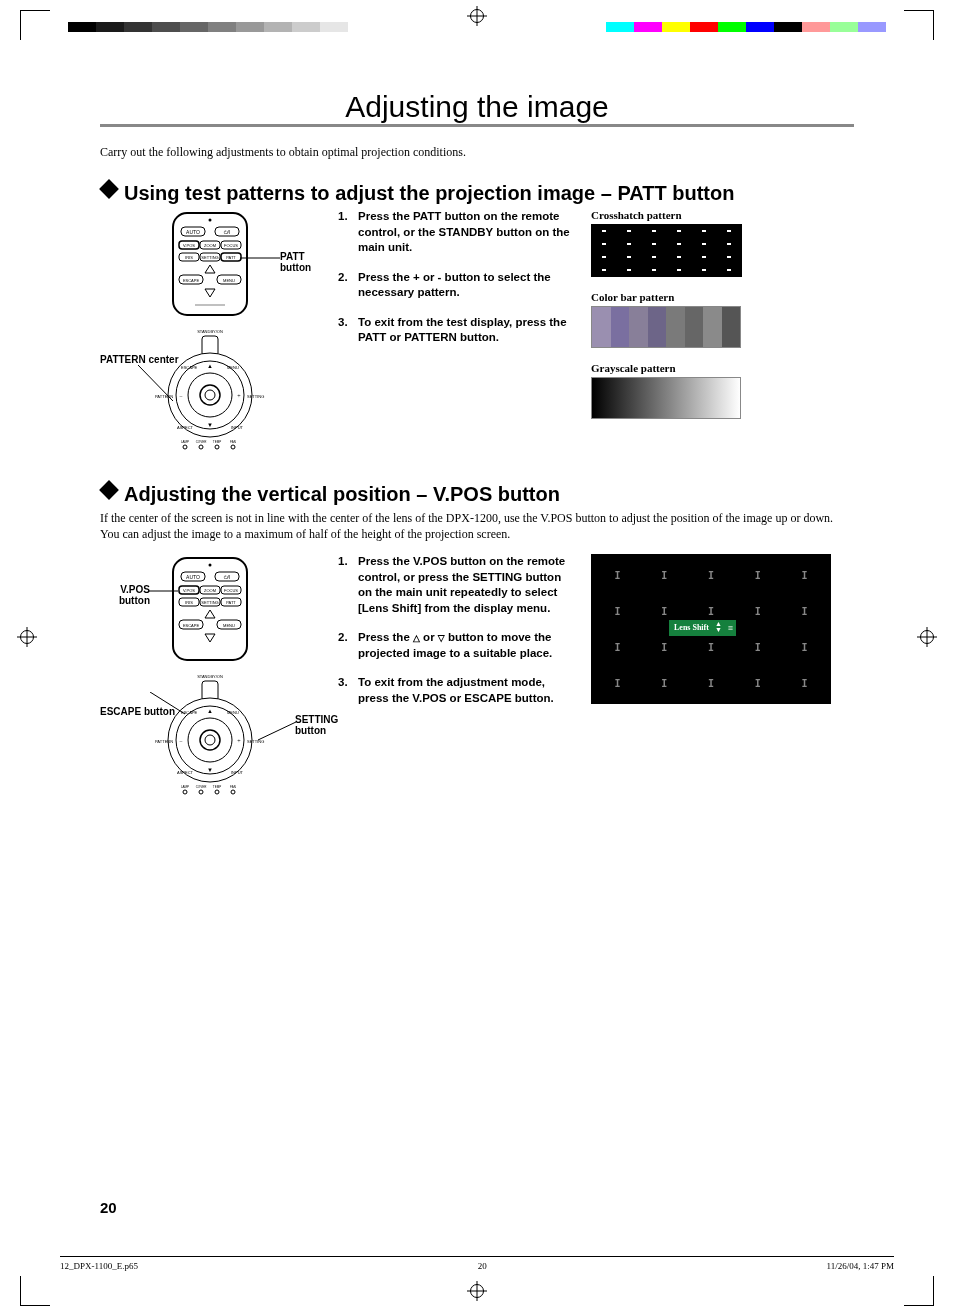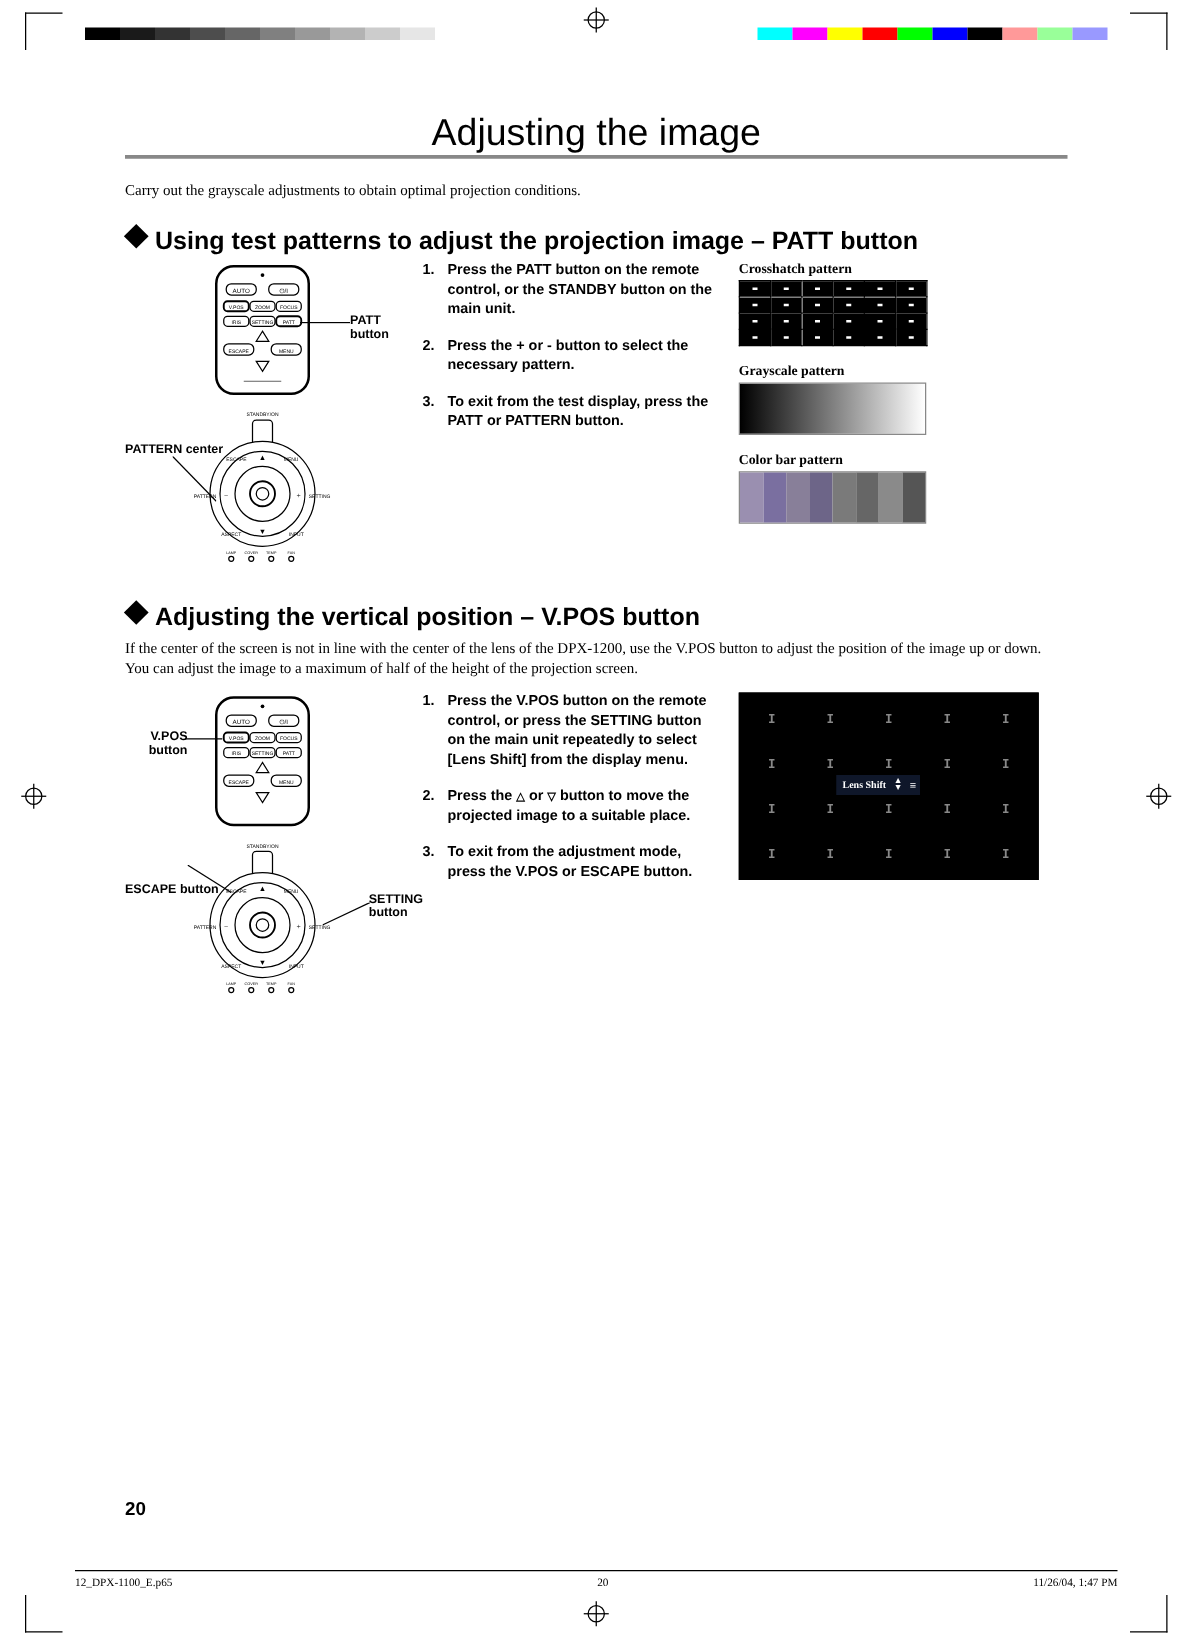--- a/index.html
+++ b/index.html
@@ -68,21 +68,21 @@
   .remote-svg { display: block; margin: 0 auto; }
   .callout { font-family: Helvetica, Arial, sans-serif; font-weight: bold; font-size: 10px; position: absolute; line-height: 1.1; }
 
   .lens-shift-box {
     width: 240px; border: 3px solid #000; background: #000;
     font-family: Helvetica, Arial, sans-serif;
   }
   .lens-grid { width: 100%; border-collapse: collapse; }
   .lens-grid td { color: #888; font-family: monospace; font-size: 10px; text-align: center; height: 36px; width: 20%; border: none; font-weight: bold; }
   .lens-shift-label {
-    position: absolute; background: #0f172a; color: #fff; font-size: 8px; font-weight: bold;
+    position: absolute; background: #15803d; color: #fff; font-size: 8px; font-weight: bold;
     padding: 2px 5px; display: flex; align-items: center; gap: 6px;
   }
   .lens-shift-wrap { position: relative; }
 
   .page-num {
     position: absolute; bottom: 100px; left: 100px;
     font-family: Helvetica, Arial, sans-serif; font-weight: bold; font-size: 15px;
   }
   .footer {
     position: absolute; bottom: 45px; left: 60px; right: 60px;
@@ -130,21 +130,21 @@
 <div class="reg-mark reg-left"></div>
 <div class="reg-mark reg-right"></div>
 <div class="reg-mark reg-bottom"></div>
 <div class="crop-bl"></div>
 <div class="crop-br"></div>
 
 <div class="page">
 
   <h1 class="page-title">Adjusting the image</h1>
 
-  <p class="intro">Carry out the grayscale adjustments to obtain optimal projection conditions.</p>
+  <p class="intro">Carry out the following adjustments to obtain optimal projection conditions.</p>
 
   <h2 class="section-heading">
     <span class="diamond"></span>
     <span>Using test patterns to adjust the projection image – PATT button</span>
   </h2>
 
   <div class="row">
     <div class="diagram-col">
 
       <svg class="remote-svg" width="110" height="110" viewBox="0 0 110 110">
@@ -265,35 +265,35 @@
                 <td></td>
                 <td></td>
                 <td></td>
                 <td></td>
                 <td></td>
               </tr>
         </tbody>
           </table>
       </div>
       <div class="pat-box">
-        <div class="pat-label">Grayscale pattern</div>
-        <div class="grayscale"></div>
-      </div>
-      <div class="pat-box">
         <div class="pat-label">Color bar pattern</div>
         <div class="colorbar">
           <div style="background:#9a8fb0"></div>
             <div style="background:#7a6fa0"></div>
           <div style="background:#887f99"></div>
             <div style="background:#6d6588"></div>
           <div style="background:#7a7a7a"></div>
             <div style="background:#666"></div>
           <div style="background:#8a8a8a"></div>
             <div style="background:#555"></div>
         </div>
+      </div>
+      <div class="pat-box">
+        <div class="pat-label">Grayscale pattern</div>
+        <div class="grayscale"></div>
       </div>
     </div>
   </div>
 
   <h2 class="section-heading">
     <span class="diamond"></span>
     <span>Adjusting the vertical position – V.POS button</span>
   </h2>
   <p class="section-body">If the center of the screen is not in line with the center of the lens of the DPX-1200, use the V.POS button to adjust the position of the image up or down. You can adjust the image to a maximum of half of the height of the projection screen.</p>
 

